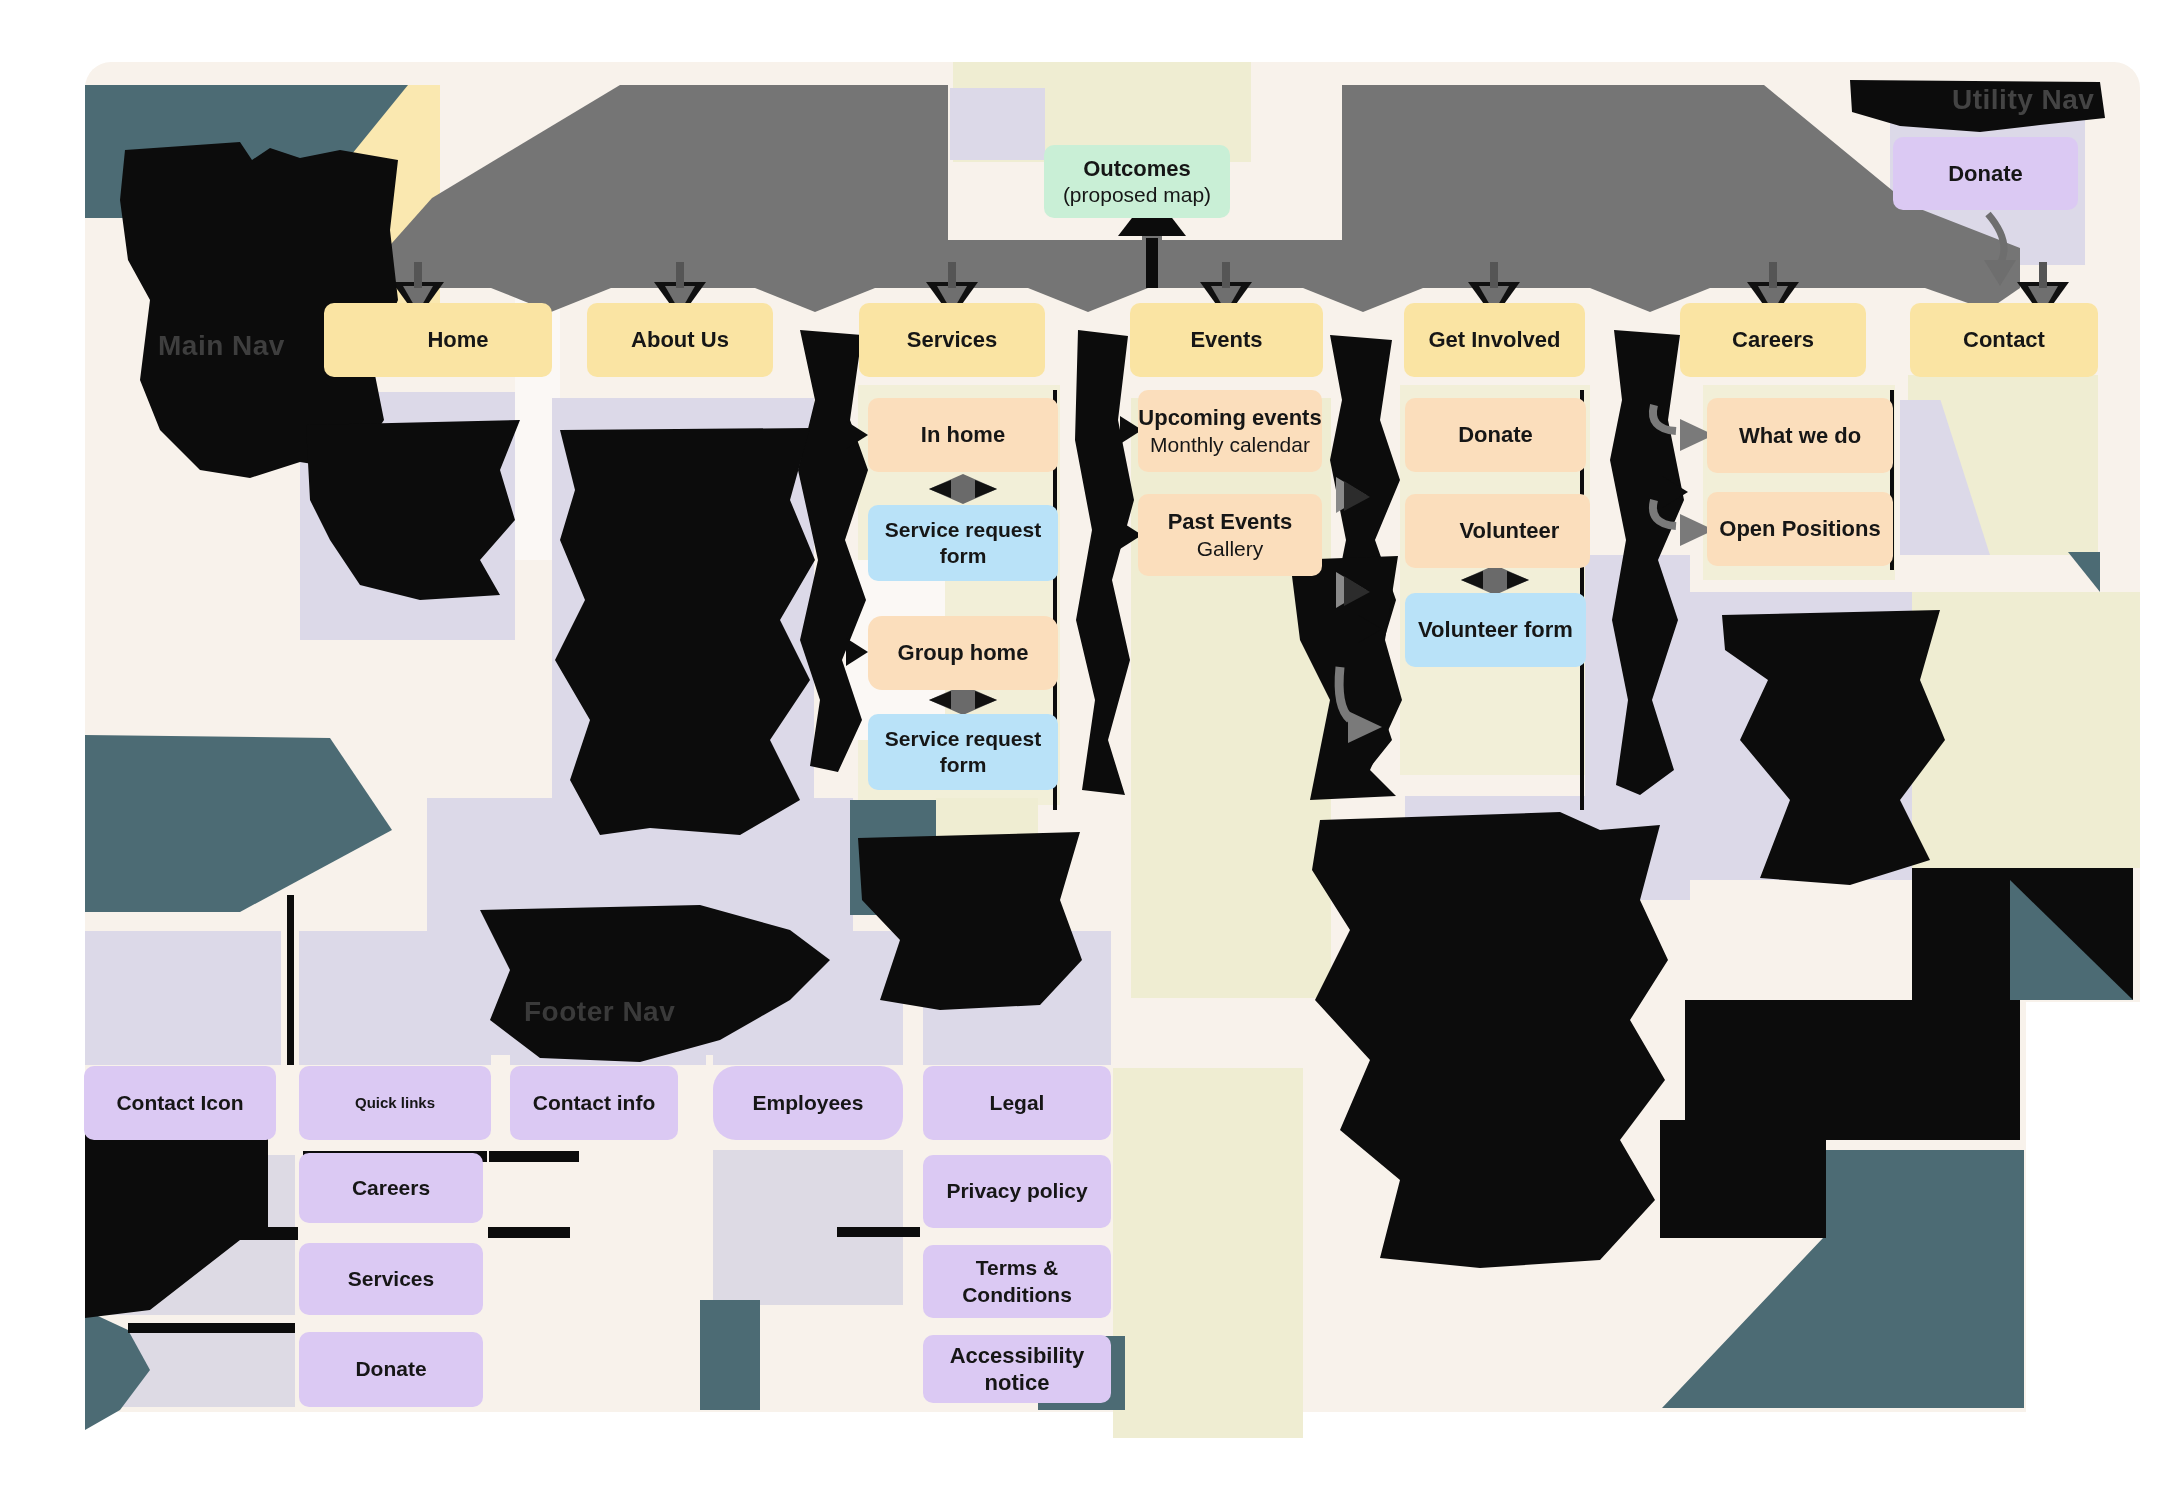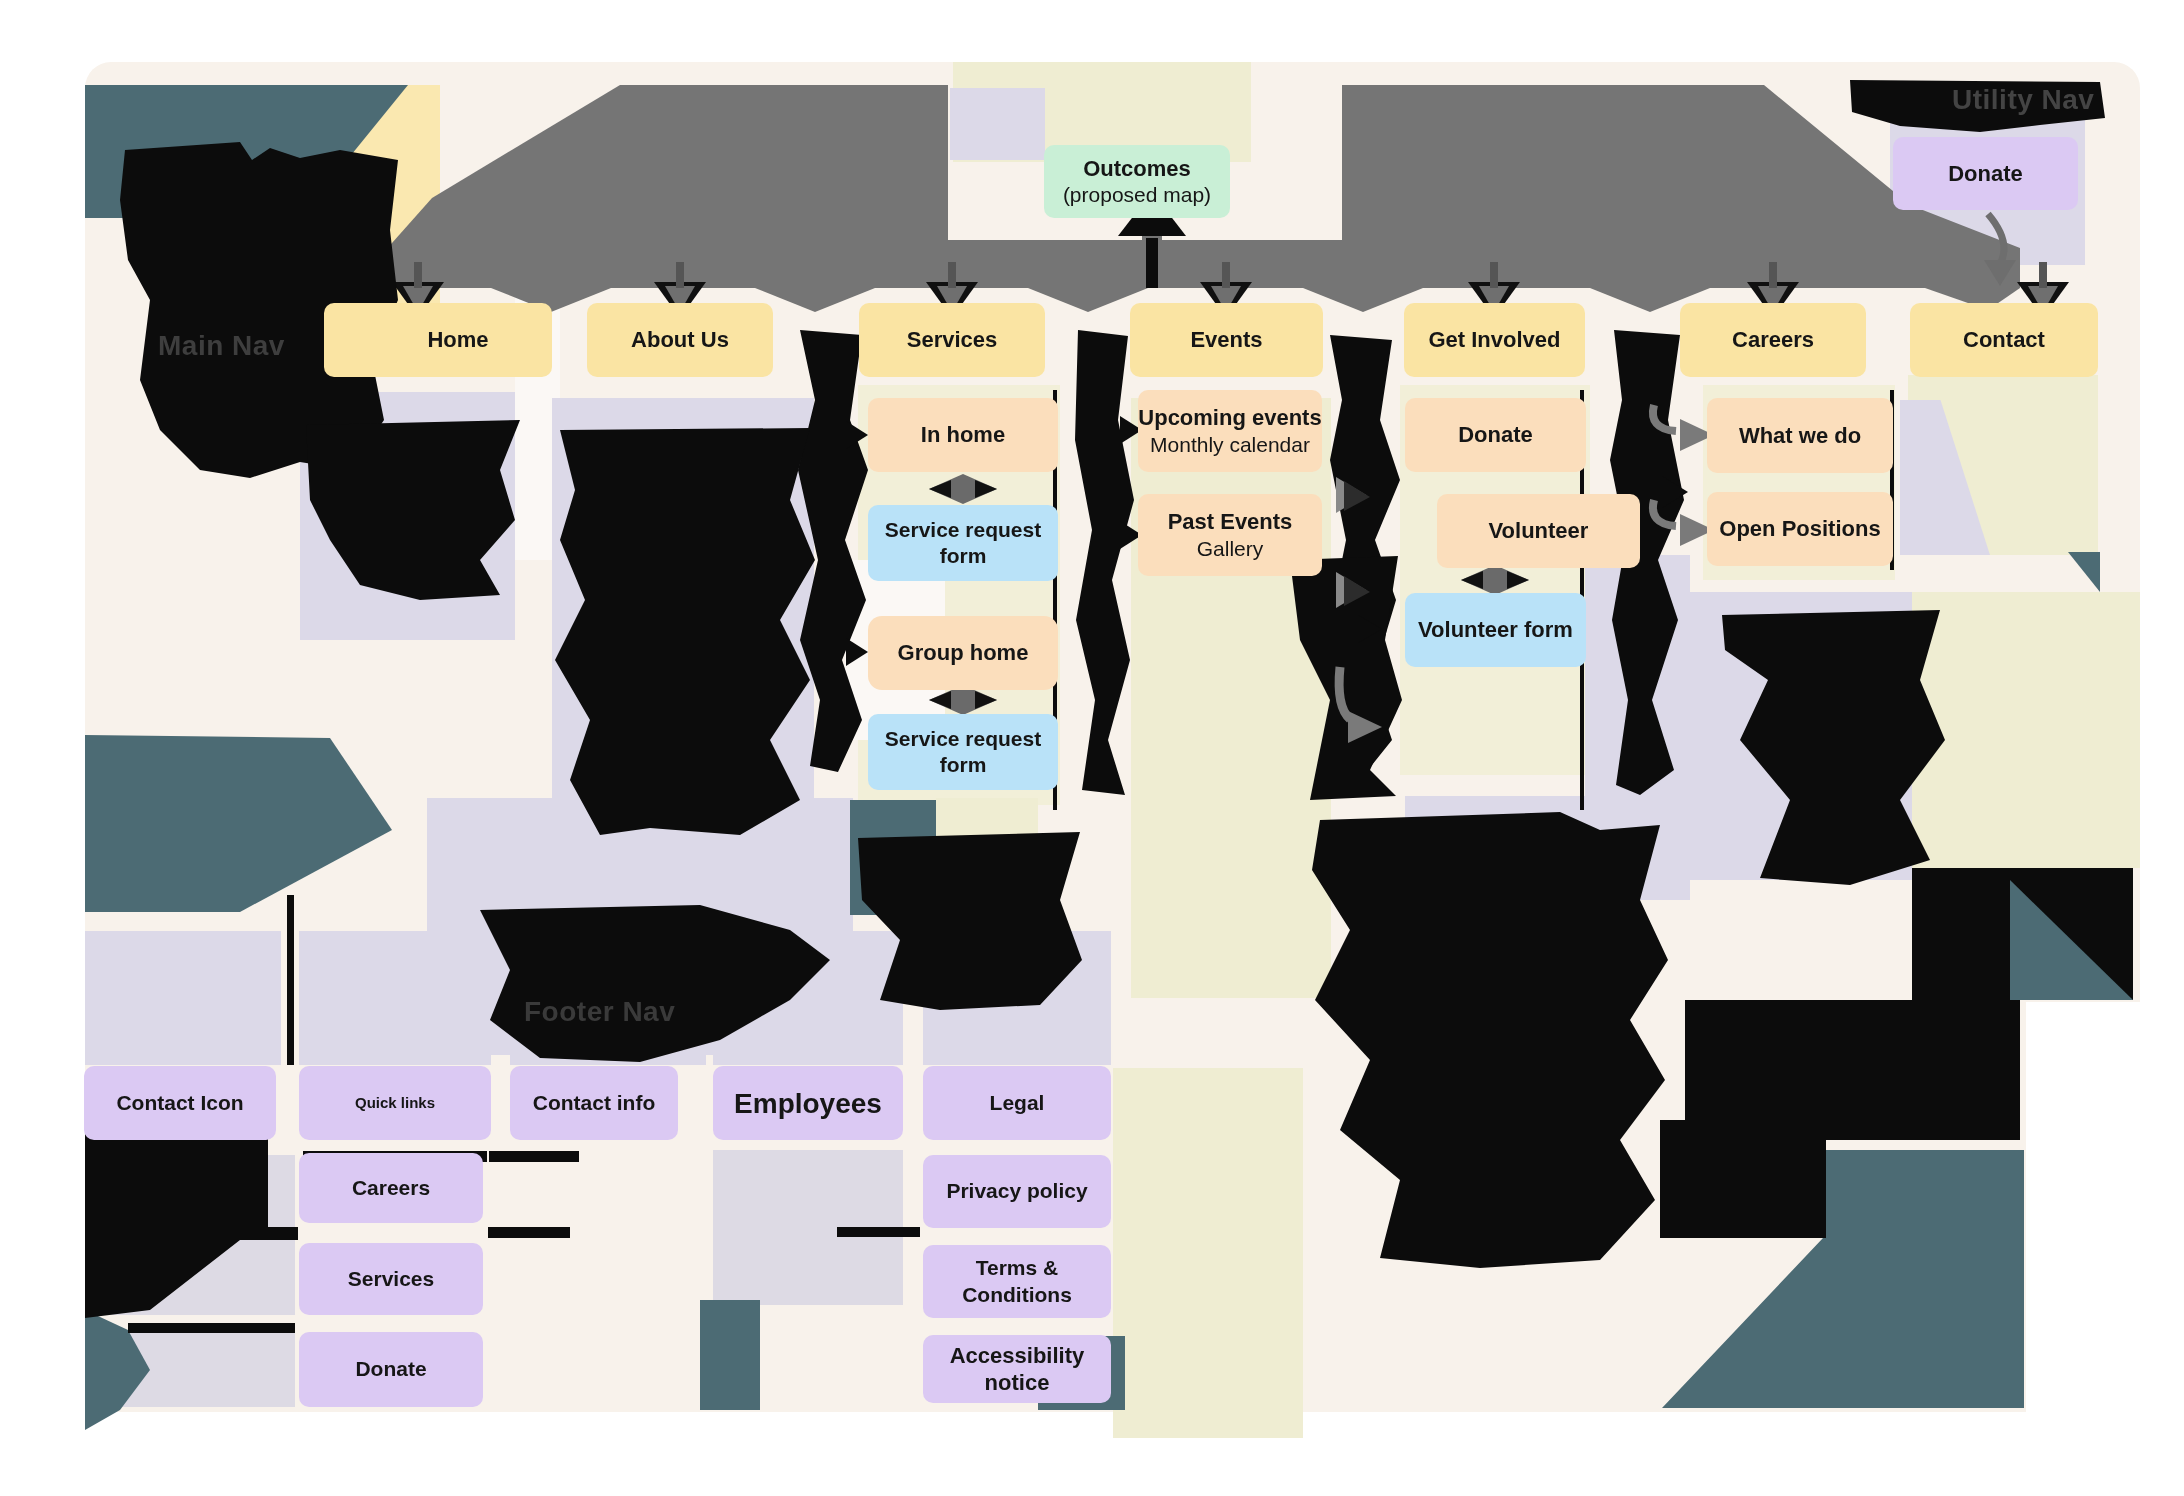--- a/index.html
+++ b/index.html
@@ -291,21 +291,21 @@
     <span class="sub">Monthly calendar</span>
   </div>
   <div class="node c-peach" style="left:1138px;top:494px;width:184px;height:82px;">
     <span>Past Events</span>
     <span class="sub">Gallery</span>
   </div>
 
   <div class="node c-peach" style="left:1405px;top:398px;width:181px;height:74px;">
       <span>Donate</span>
     </div>
-  <div class="node c-peach" style="left:1437px;top:494px;width:203px;height:74px;">
+  <div class="node c-peach" style="left:1405px;top:494px;width:161px;height:74px;padding-left:24px;">
       <span>Volunteer</span>
     </div>
   <div class="node c-blue" style="left:1405px;top:593px;width:181px;height:74px;">
       <span>Volunteer form</span>
     </div>
 
   <div class="node c-peach" style="left:1707px;top:398px;width:186px;height:75px;">
       <span>What we do</span>
     </div>
   <div class="node c-peach" style="left:1707px;top:492px;width:186px;height:74px;">
@@ -314,21 +314,21 @@
 
   <div class="node c-purple" style="left:84px;top:1066px;width:192px;height:74px;font-size:21px;">
       <span>Contact Icon</span>
     </div>
   <div class="node c-purple" style="left:299px;top:1066px;width:192px;height:74px;font-size:15px;">
       <span>Quick links</span>
     </div>
   <div class="node c-purple" style="left:510px;top:1066px;width:168px;height:74px;font-size:21px;">
       <span>Contact info</span>
     </div>
-  <div class="node c-purple" style="left:713px;top:1066px;width:190px;height:74px;font-size:28px;">
+  <div class="node c-purple" style="left:713px;top:1066px;width:190px;height:74px;font-size:21px;border-radius:23px;">
       <span>Employees</span>
     </div>
   <div class="node c-purple" style="left:923px;top:1066px;width:188px;height:74px;font-size:21px;">
       <span>Legal</span>
     </div>
 
   <div class="node c-purple" style="left:299px;top:1153px;width:184px;height:70px;font-size:21px;">
       <span>Careers</span>
     </div>
   <div class="node c-purple" style="left:299px;top:1243px;width:184px;height:72px;font-size:21px;">

